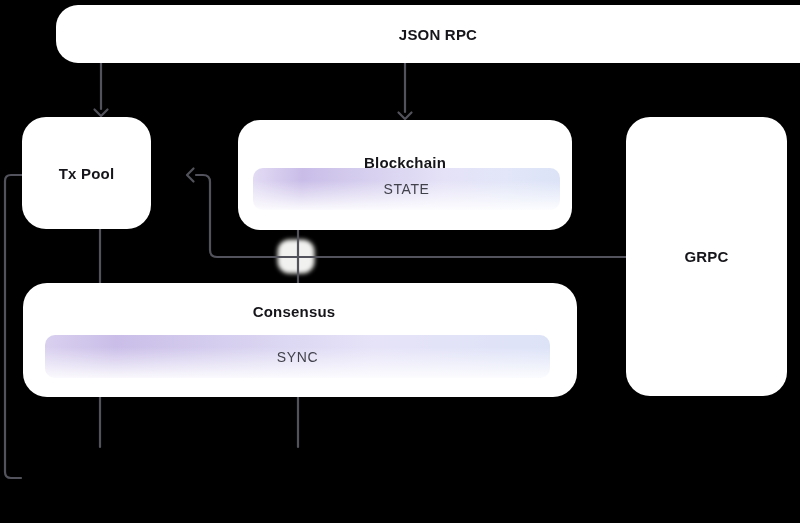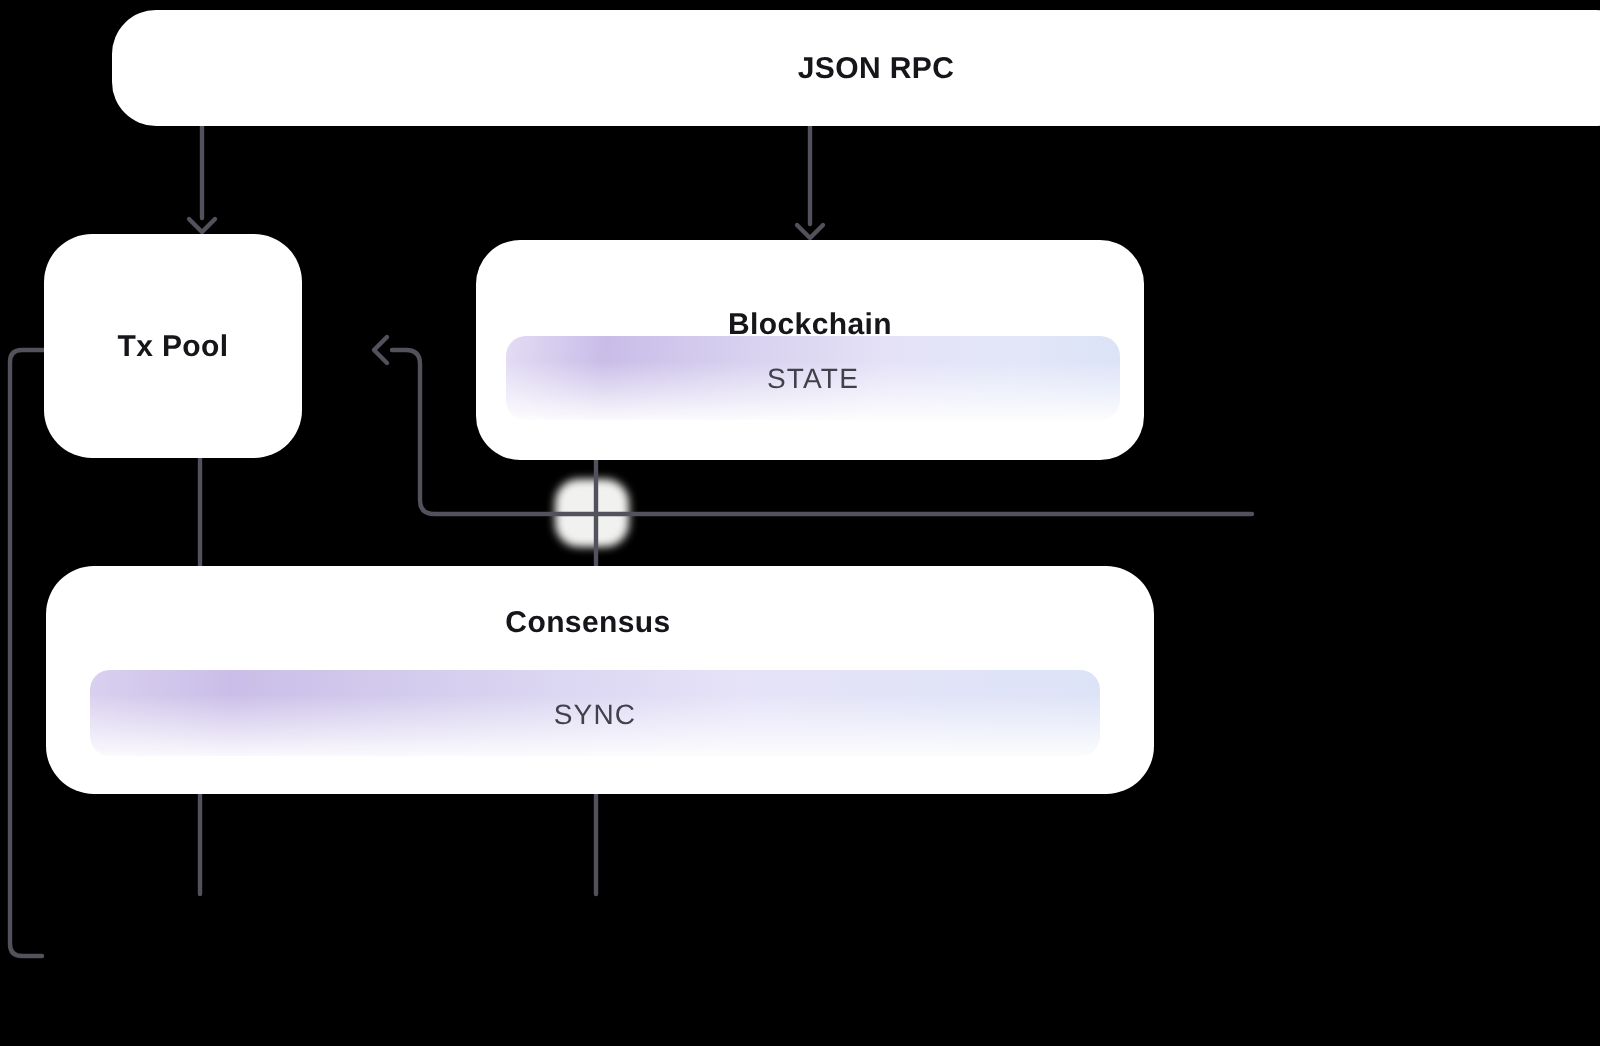--- a/index.html
+++ b/index.html
@@ -87,20 +87,23 @@
     <span class="title">Tx Pool</span>
   </div>
 
   <div class="node" id="blockchain">
     <span class="title">Blockchain</span>
     <div class="badge state">
       <span>STATE</span>
     </div>
   </div>
 
+  <div class="node center" id="grpc">
+    <span class="title">GRPC</span>
+  </div>
 
   <div class="node" id="consensus">
     <span class="title">Consensus</span>
     <div class="badge sync">
       <span>SYNC</span>
     </div>
   </div>
 
 
 </div>

